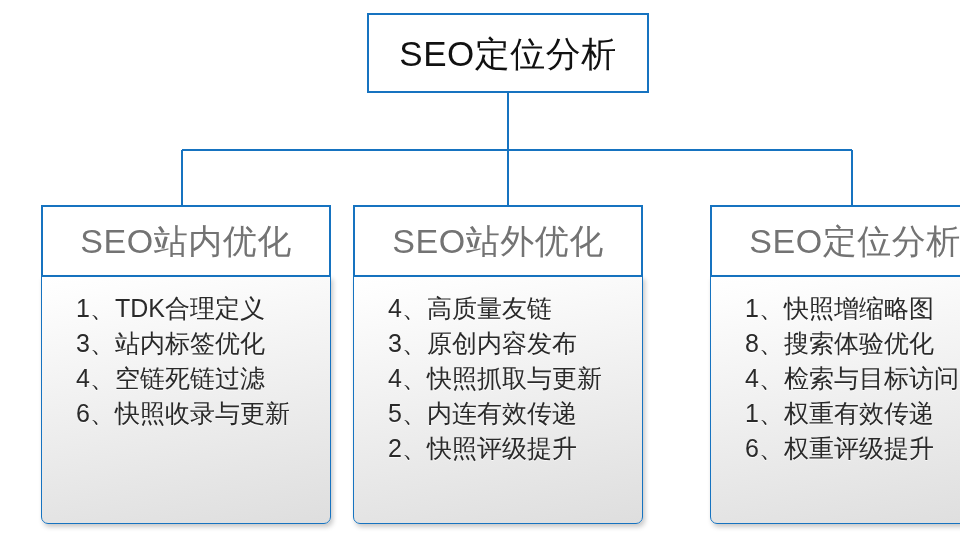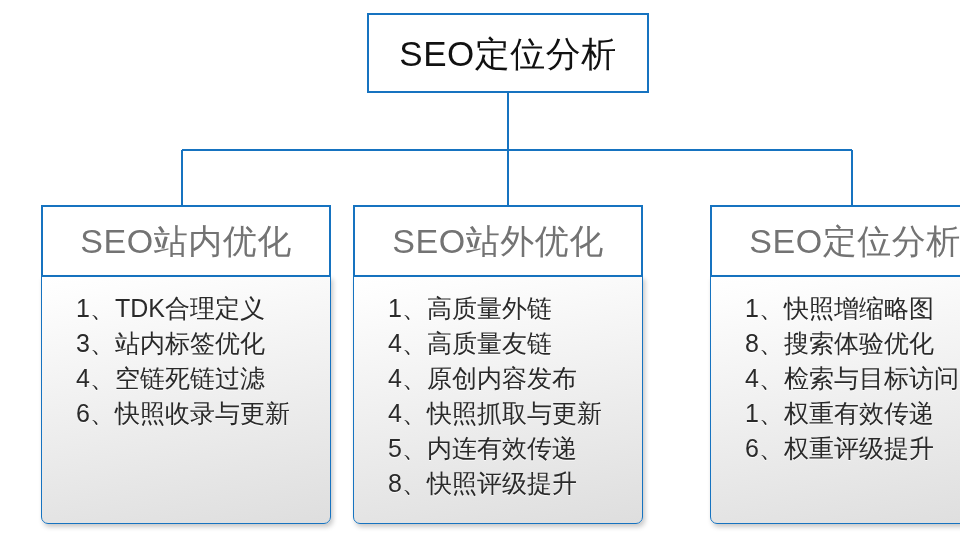--- a/index.html
+++ b/index.html
@@ -142,26 +142,25 @@
       </ul>
     </div>
   </div>
 
   <div class="branch branch-2">
     <div class="branch-header">
       <span class="branch-header-title">SEO站外优化</span>
     </div>
     <div class="branch-body">
       <ul class="item-list">
-        <li>1、高质量外链</li>
         <li>4、高质量友链</li>
-        <li>4、原创内容发布</li>
+        <li>3、原创内容发布</li>
         <li>4、快照抓取与更新</li>
         <li>5、内连有效传递</li>
-        <li>8、快照评级提升</li>
+        <li>2、快照评级提升</li>
       </ul>
     </div>
   </div>
 
   <div class="branch branch-3">
     <div class="branch-header">
       <span class="branch-header-title">SEO定位分析</span>
     </div>
     <div class="branch-body">
       <ul class="item-list">

